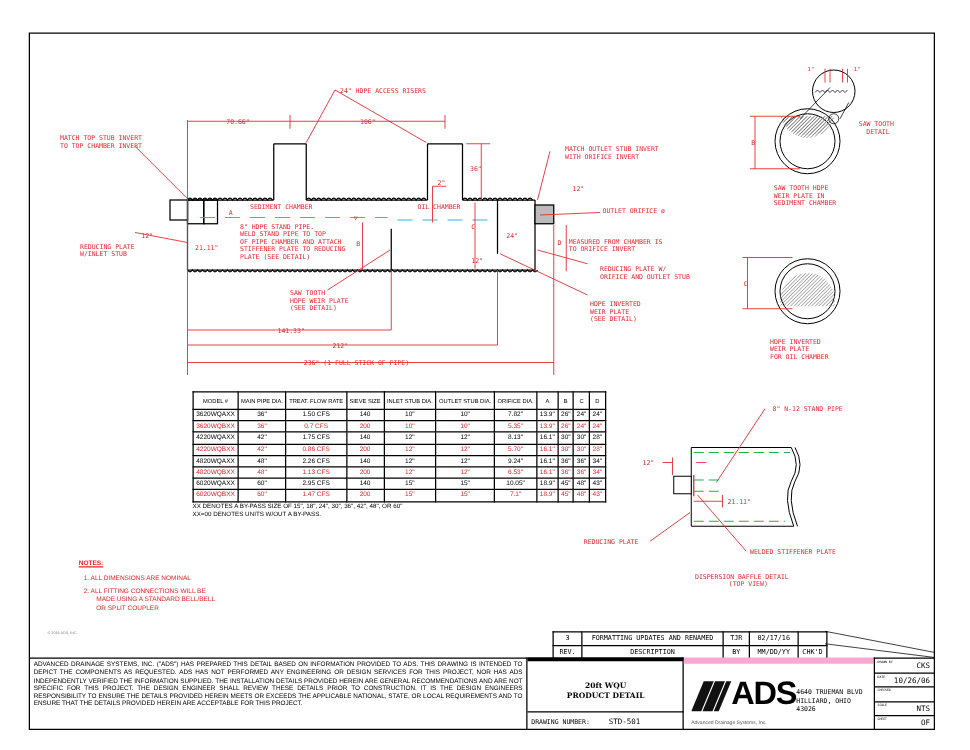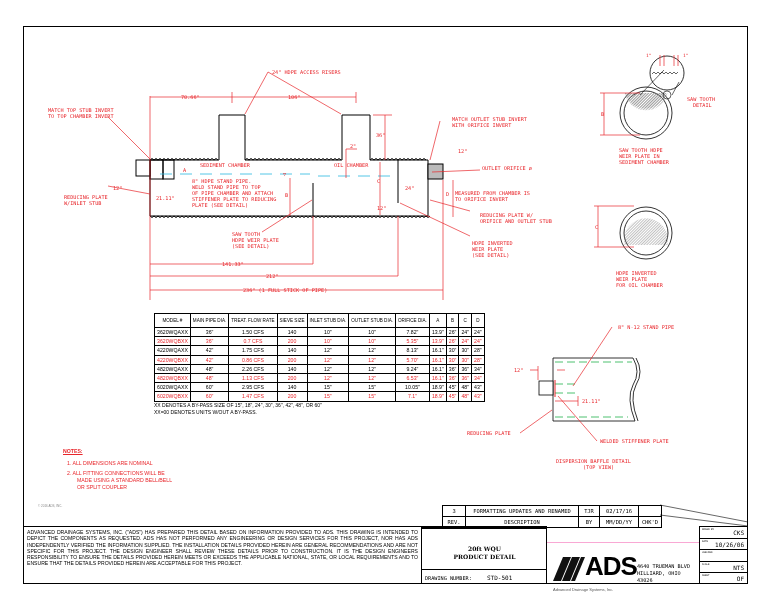--- a/index.html
+++ b/index.html
@@ -16,21 +16,21 @@
   .notes .h { text-decoration:underline; font-weight:bold; }
   .notes .i { margin-left:10px; }
   .copyright { position:absolute; left:38px; top:504px; font-size:3px; color:#888; font-family:"Liberation Sans", sans-serif; }
   .disclaimer { position:absolute; left:24px; top:526px; width:398px; height:58px; border-top:1px solid #000; border-right:1px solid #000; box-sizing:border-box; font-size:5.1px; line-height:6.3px; padding:2px 3px; font-family:"Liberation Sans", sans-serif; text-align:justify; }
   .rev { position:absolute; left:442px; top:505px; border-collapse:collapse; font-size:5.4px; font-family:"DejaVu Sans Mono", monospace; }
   .rev td { border:1px solid #000; height:10px; text-align:center; padding:0 2px; }
   .tb { position:absolute; top:526px; height:58px; box-sizing:border-box; }
   .tb-title { left:422px; width:125px; border-top:1px solid #000; border-right:1px solid #000; }
   .tb-title .t { position:absolute; left:0; top:18px; width:125px; text-align:center; font-size:6px; line-height:8px; font-weight:bold; font-family:"DejaVu Serif", serif; }
   .tb-title .dn { position:absolute; left:0; bottom:0; width:125px; height:15px; border-top:1px solid #000; font-size:5.2px; line-height:15px; padding-left:3px; box-sizing:border-box; }
-  .tb-logo { left:547px; width:152px; border-top:1px solid #f9a8d4;margin-top:16px; }
+  .tb-logo { left:547px; width:152px; border-top:5px solid #f9a8d4; }
   .tb-side { left:699px; width:49px; border-left:1px solid #000; border-top:1px solid #000; }
   .tb-side .cell { height:11.6px; border-bottom:1px solid #000; position:relative; font-size:6px; text-align:right; padding-right:4px; box-sizing:border-box; line-height:12px; }
   .tb-side .cell .lbl { position:absolute; left:2px; top:1px; font-size:2.5px; line-height:3px; }
 </style>
 </head>
 <body>
 
 <div id="sheet"></div>
 
 <svg width="776" height="600" style="position:absolute;left:0;top:0" xmlns="http://www.w3.org/2000/svg">

